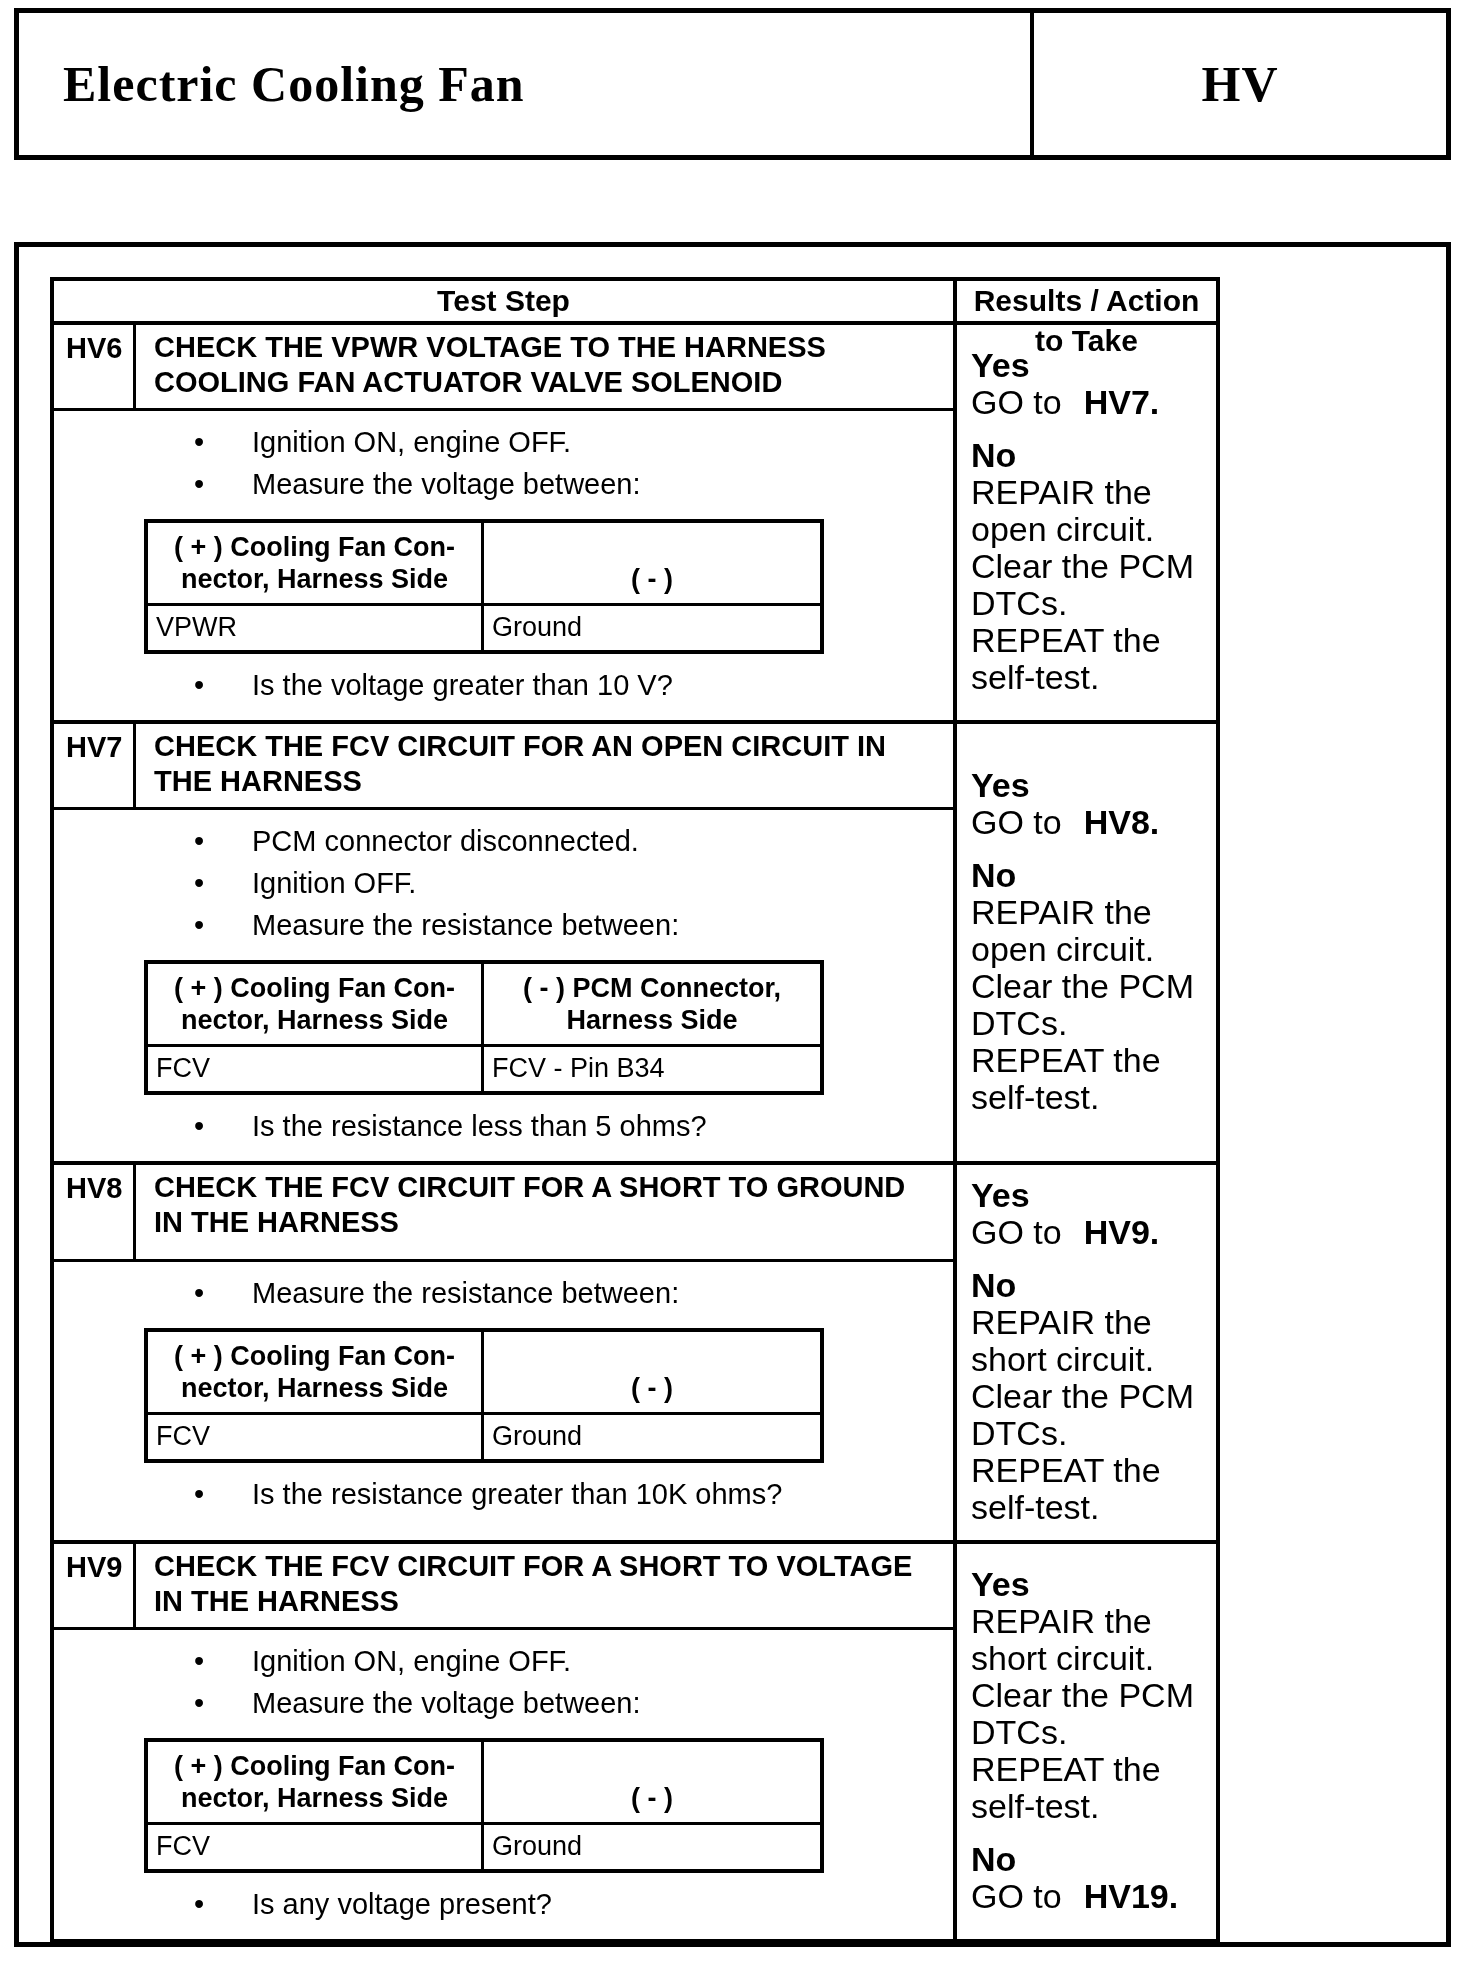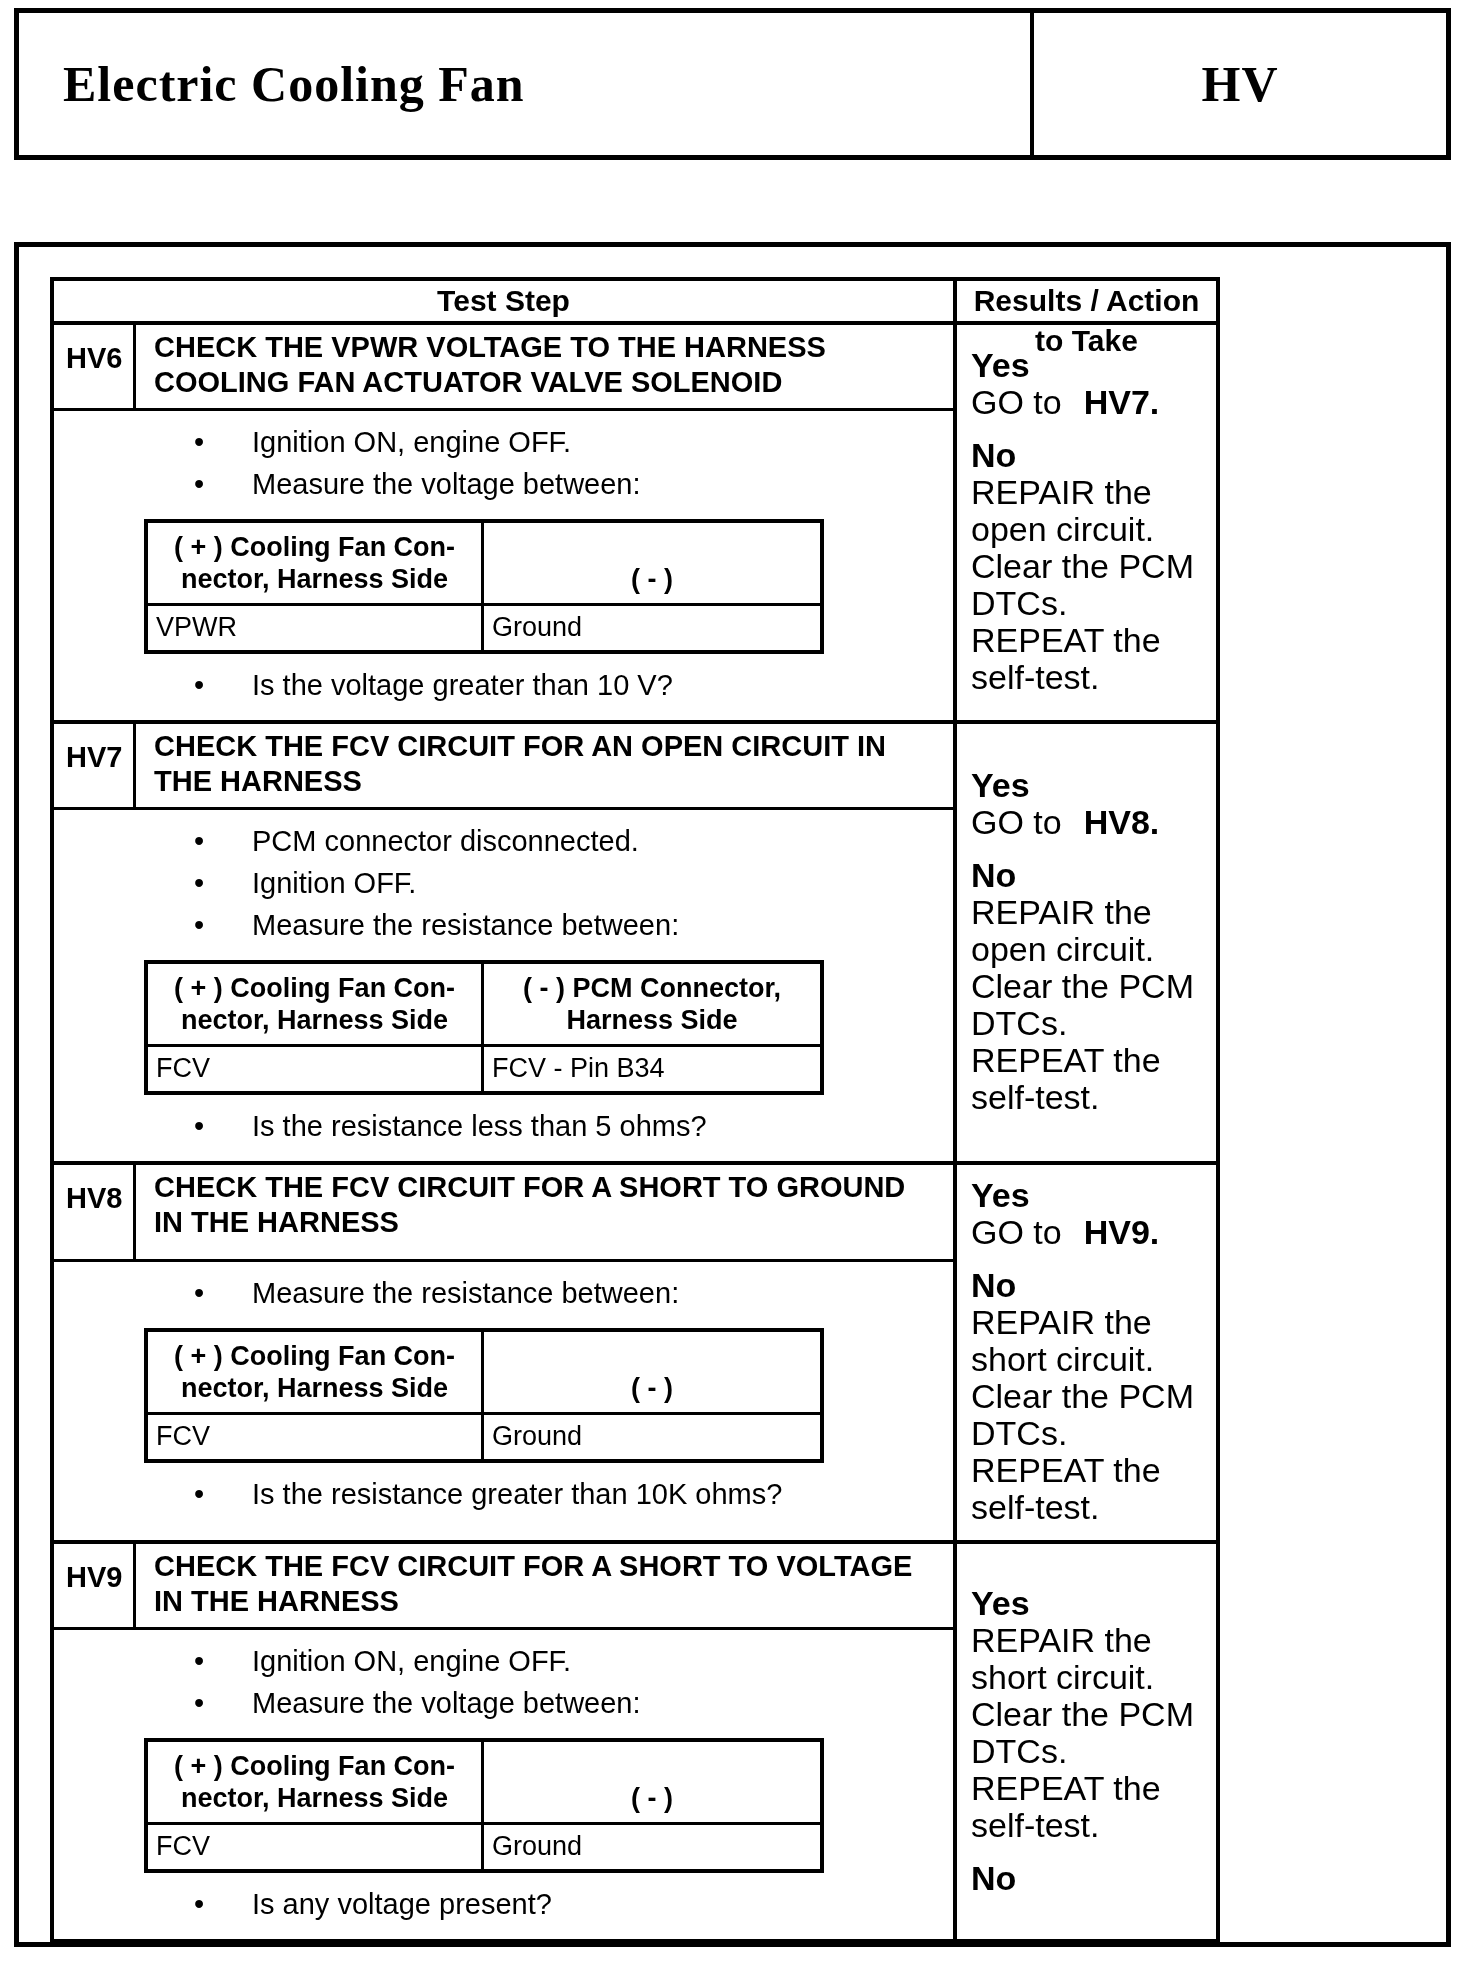--- a/index.html
+++ b/index.html
@@ -35,21 +35,21 @@
   }
   .thead{display:grid;grid-template-columns:899px 1fr;}
   .thead-cell{
     text-align:center;font-weight:bold;font-size:30px;line-height:40px;
     height:40px;
   }
   .thead-cell.results{border-left:4px solid #000;}
   .group{display:grid;grid-template-columns:82px 817px 1fr;border-top:4px solid #000;}
   .cell-label{
     grid-row:1;grid-column:1;border-right:3px solid #000;border-bottom:3px solid #000;
-    font-weight:bold;font-size:29px;padding:17px 0 6px 12px;
+    font-weight:bold;font-size:29px;padding:7px 0 6px 12px;
   }
   .cell-title{
     grid-row:1;grid-column:2;border-bottom:3px solid #000;
     font-weight:bold;font-size:29px;line-height:35px;padding:5px 14px 8px 18px;
   }
   .cell-body{grid-row:2;grid-column:1 / 3;padding:10px 0 14px 0;}
   .cell-results{
     grid-row:1 / 3;grid-column:3;border-left:4px solid #000;
     display:flex;flex-direction:column;justify-content:center;
     font-size:34px;padding:12px 8px 14px 14px;box-sizing:border-box;
@@ -216,20 +216,21 @@
     <div class="group">
       <div class="cell-label">HV9</div>
       <div class="cell-title">CHECK THE FCV CIRCUIT FOR A SHORT TO VOLTAGE IN THE HARNESS</div>
       <div class="cell-results">
         <div class="result-block">
           <div class="result-label">Yes</div>
           <div class="result-action"><span class="gopre"></span><span class="golink"></span><span class="gotext">REPAIR the short circuit. Clear the PCM DTCs. REPEAT the self-test.</span></div>
         </div>
         <div class="result-block">
           <div class="result-label">No</div>
+          <div class="result-action"><span class="gopre">GO to</span><span class="golink">HV19.</span><span class="gotext"></span></div>
         </div>
       </div>
       <div class="cell-body">
         <div class="bullet">
             <span>Ignition ON, engine OFF.</span>
           </div>
         <div class="bullet">
             <span>Measure the voltage between:</span>
           </div>
         <div class="m-table">

